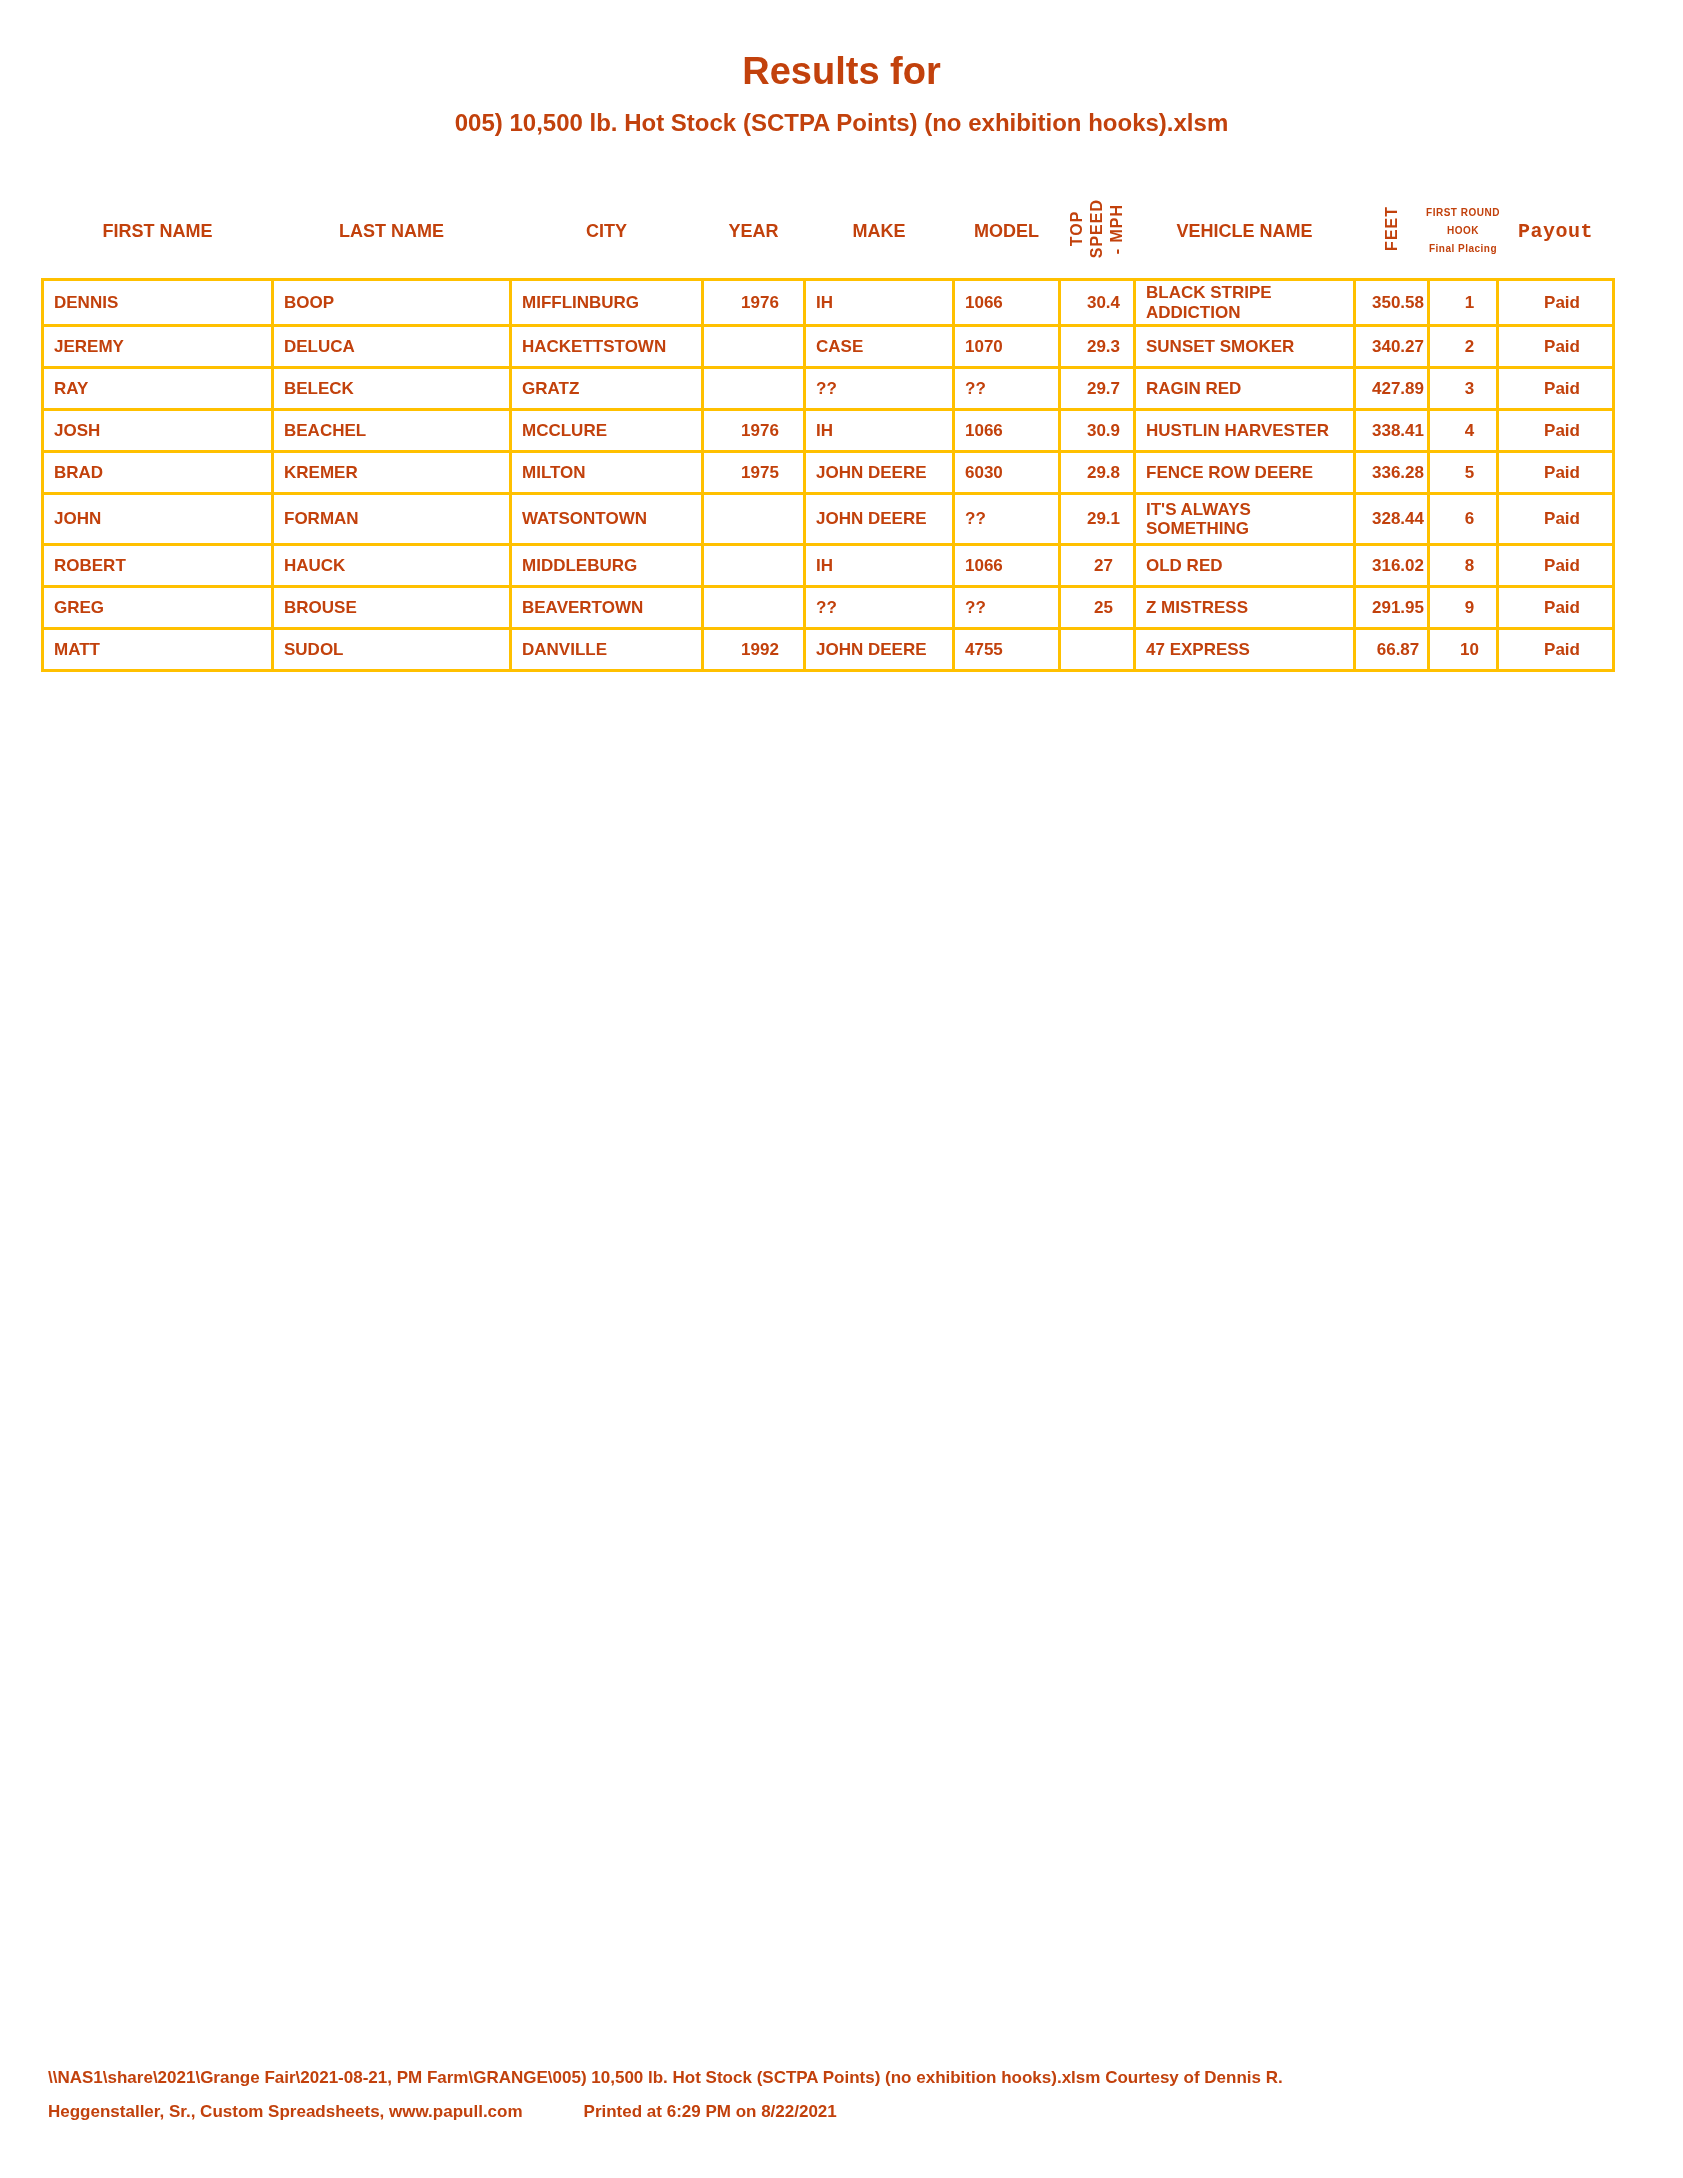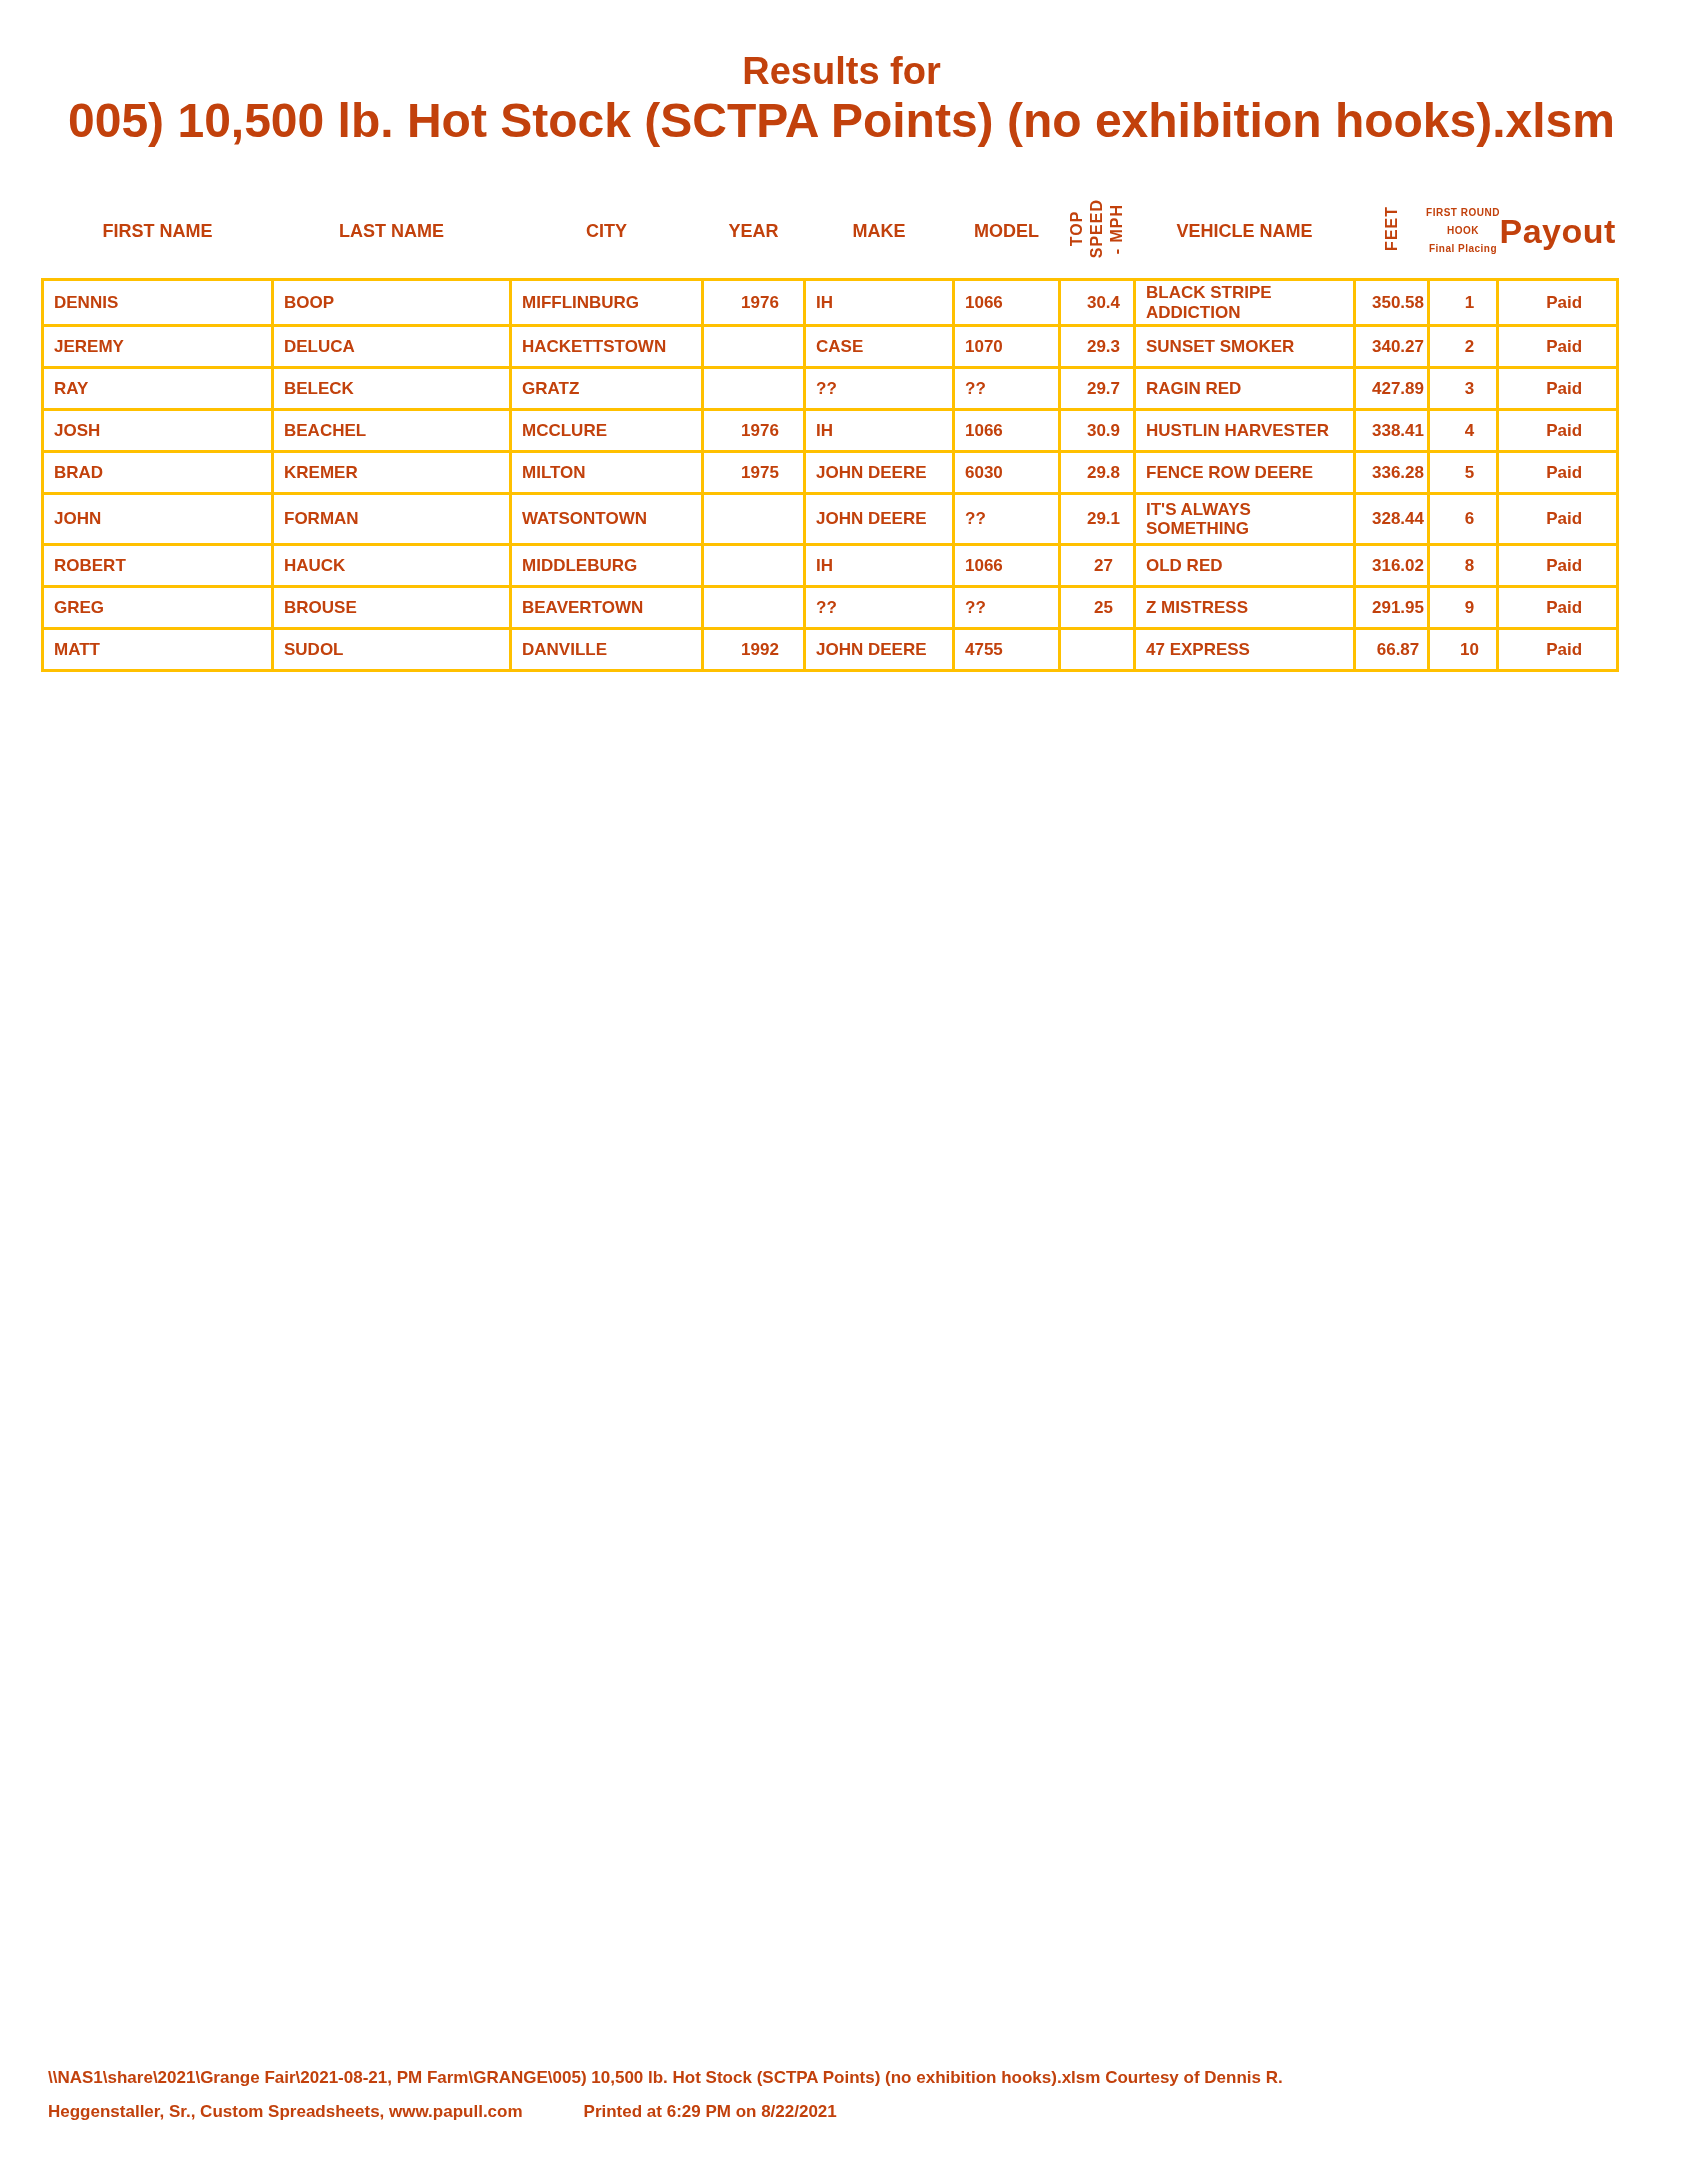--- a/index.html
+++ b/index.html
@@ -15,21 +15,21 @@
     overflow: hidden;
   }
   .titles {
     position: absolute;
     top: 51px;
     left: 0;
     width: 1683px;
     text-align: center;
   }
   .title-1 { font-size: 38px; line-height: 1.1; }
-  .title-2 { font-size: 48px; line-height: 1.1; margin-top: 2px; }
+  .title-2 { font-size: 24px; line-height: 1.1; margin-top: 17px; }
 
   table.results {
     position: absolute;
     left: 41px;
     top: 188px;
     border-collapse: collapse;
     table-layout: fixed;
   }
   table.results thead th {
     height: 81px;
@@ -68,21 +68,21 @@
   }
   .hook-h {
     display: inline-block;
     width: 95px;
     margin: 16px -15px;
     font-size: 10px;
     line-height: 1.8;
     white-space: pre-line;
     letter-spacing: 0.5px;
   }
-  .payout-h { font-size: 34px; letter-spacing: 0.5px; }
+  .payout-h { font-size: 20px; letter-spacing: 0.5px; font-family: Liberation Mono, monospace; }
 
   .footer {
     position: absolute;
     left: 36px;
     top: 2061px;
     width: 1614px;
     font-size: 17px;
     line-height: 34px;
     font-weight: bold;
     margin-left: 12px;

